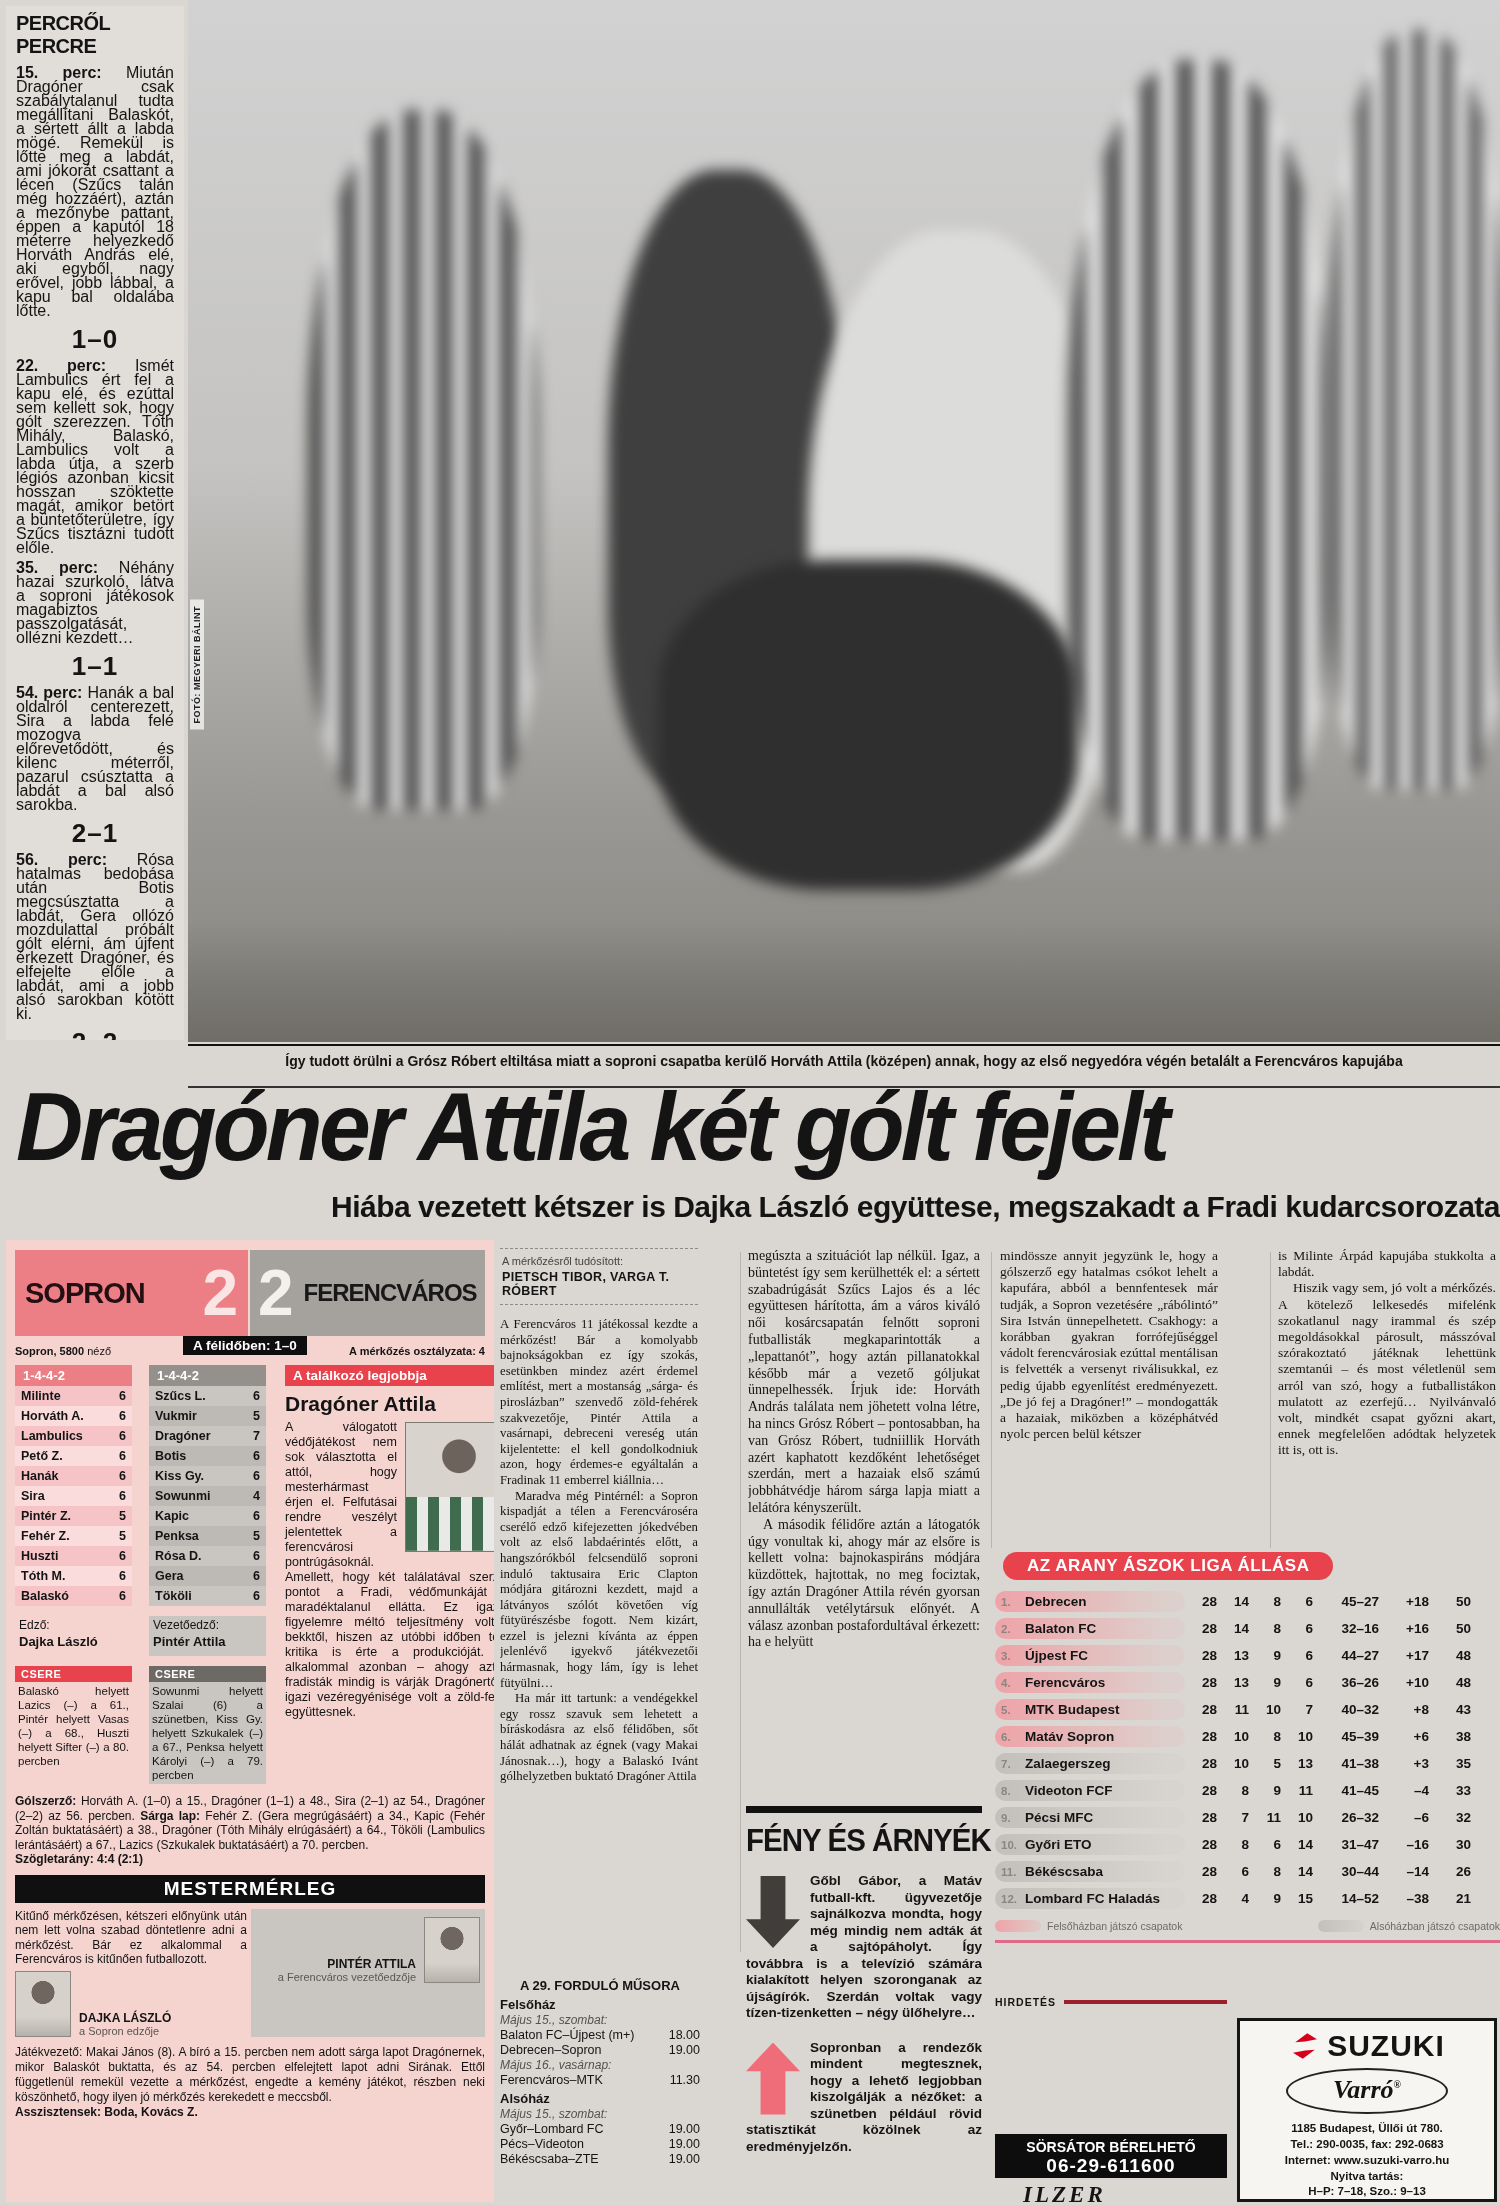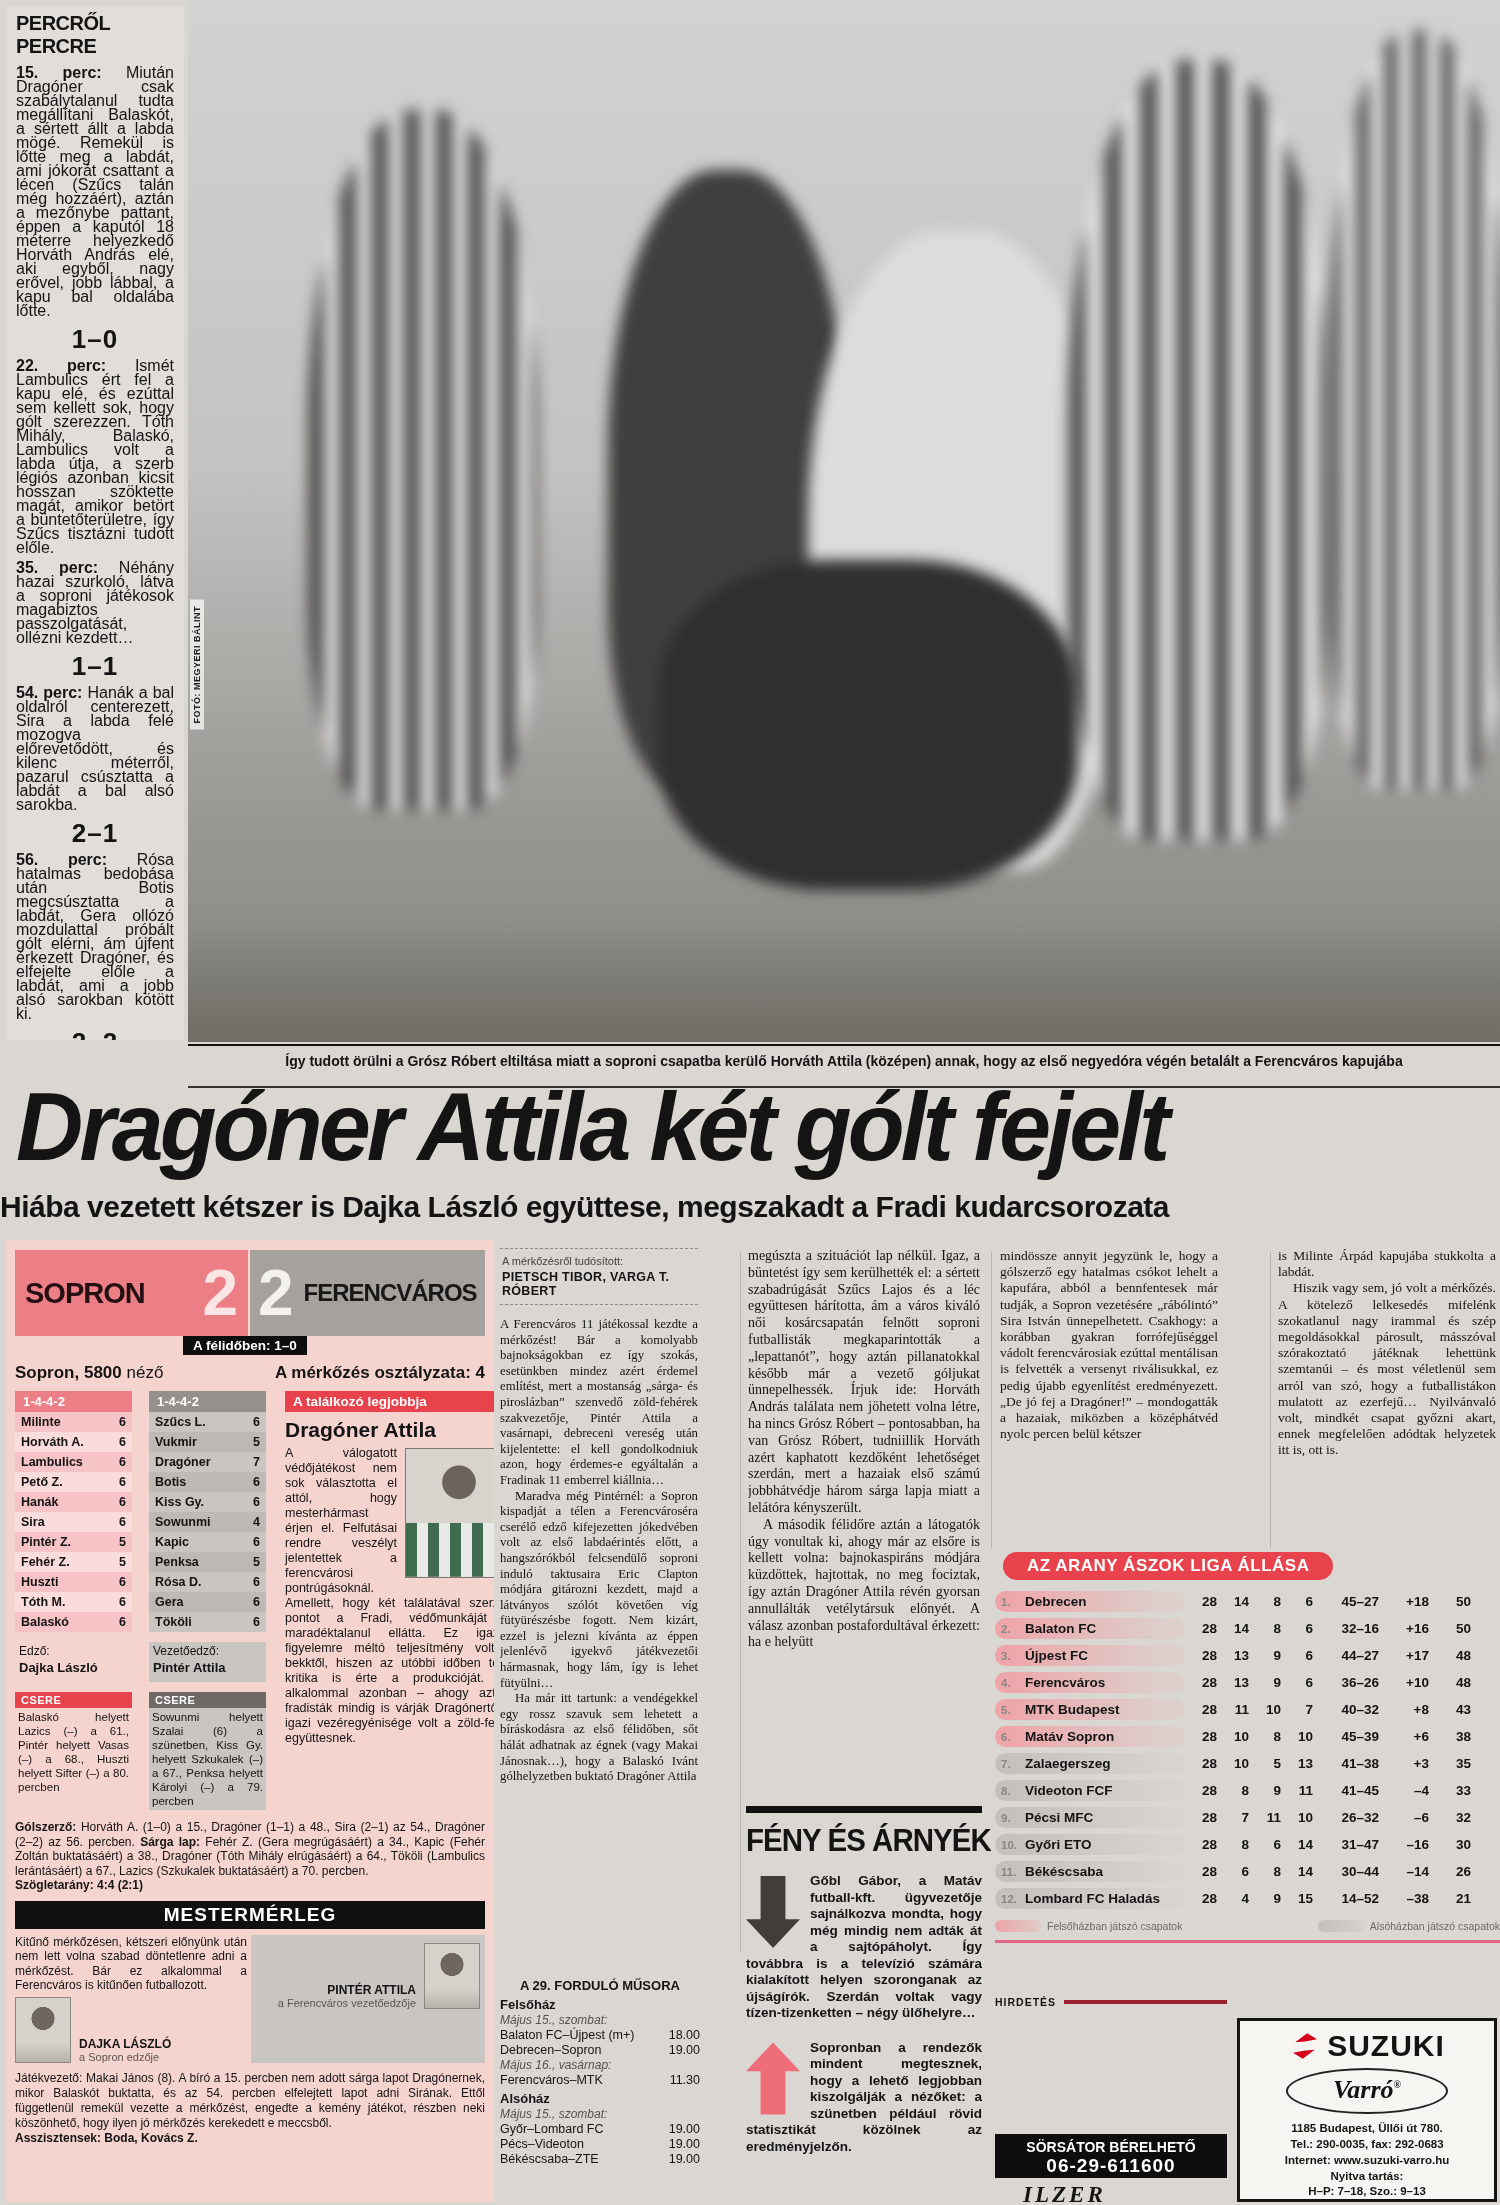--- a/index.html
+++ b/index.html
@@ -28,36 +28,36 @@
   .credit{position:absolute;left:2px;top:600px;background:rgba(250,250,250,.75);color:#222;
           font-size:9px;font-weight:bold;padding:6px 2px;writing-mode:vertical-rl;transform:rotate(180deg);letter-spacing:.5px;}
 
   
   .caption{position:absolute;left:188px;top:1044px;width:1312px;box-sizing:border-box;
            border-top:2px solid #111;border-bottom:2px solid #333;
            font-size:14px;font-weight:bold;text-align:center;padding:7px 6px 17px;}
   .headline{position:absolute;left:16px;top:1078px;width:1480px;margin:0;white-space:nowrap;
             font-style:italic;font-weight:900;font-size:97px;line-height:1;letter-spacing:-4px;
             transform:scaleX(.96);transform-origin:left center;font-family:"Liberation Sans",sans-serif;}
-  .subhead{position:absolute;left:0;top:1190px;width:1500px;text-align:left;
+  .subhead{position:absolute;left:0;top:1190px;width:1500px;text-align:right;
            font-size:30px;font-weight:bold;letter-spacing:-0.5px;}
 
   
   .panel{position:absolute;left:6px;top:1240px;width:488px;height:962px;background:#f5d3cf;
          box-sizing:border-box;padding:10px 9px;overflow:hidden;}
   .scorebar{position:relative;display:flex;height:86px;}
   .home-box{width:234px;background:#ec7f86;display:flex;align-items:center;justify-content:space-between;padding:0 10px;box-sizing:border-box;}
   .away-box{width:236px;background:#a5a19c;display:flex;align-items:center;gap:10px;padding:0 8px;box-sizing:border-box;margin-left:2px;}
   .team{font-size:29px;font-weight:900;color:#241012;letter-spacing:-1px;}
   .away-team{font-size:24px;color:#181818;letter-spacing:-1px;}
   .big2{font-size:64px;font-weight:900;color:#fbe4e4;line-height:86px;}
   .away2{color:#f3f1ee;}
   .halftime{position:absolute;left:168px;top:86px;background:#0e0e0e;color:#fff;
             font-size:13.5px;font-weight:bold;padding:2px 10px;}
-  .info-row{display:flex;justify-content:space-between;margin-top:27px;font-size:17px;font-weight:bold;}
+  .info-row{display:flex;justify-content:space-between;margin-top:9px;font-size:11px;font-weight:bold;}
   .info-row .thin{font-weight:normal;}
 
   .lineups-row{display:flex;gap:17px;margin-top:8px;}
   .stack{width:117px;flex:0 0 auto;}
   .best{width:228px;flex:0 0 auto;margin-left:2px;}
   .formation{font-size:13px;font-weight:bold;color:#fff;padding:3px 8px;}
   .home-f{background:#ec7f86;}
   .away-f{background:#94908b;}
   .p-row{display:flex;justify-content:space-between;font-size:12.5px;font-weight:bold;
          padding:3px 6px 2px;height:15px;}

